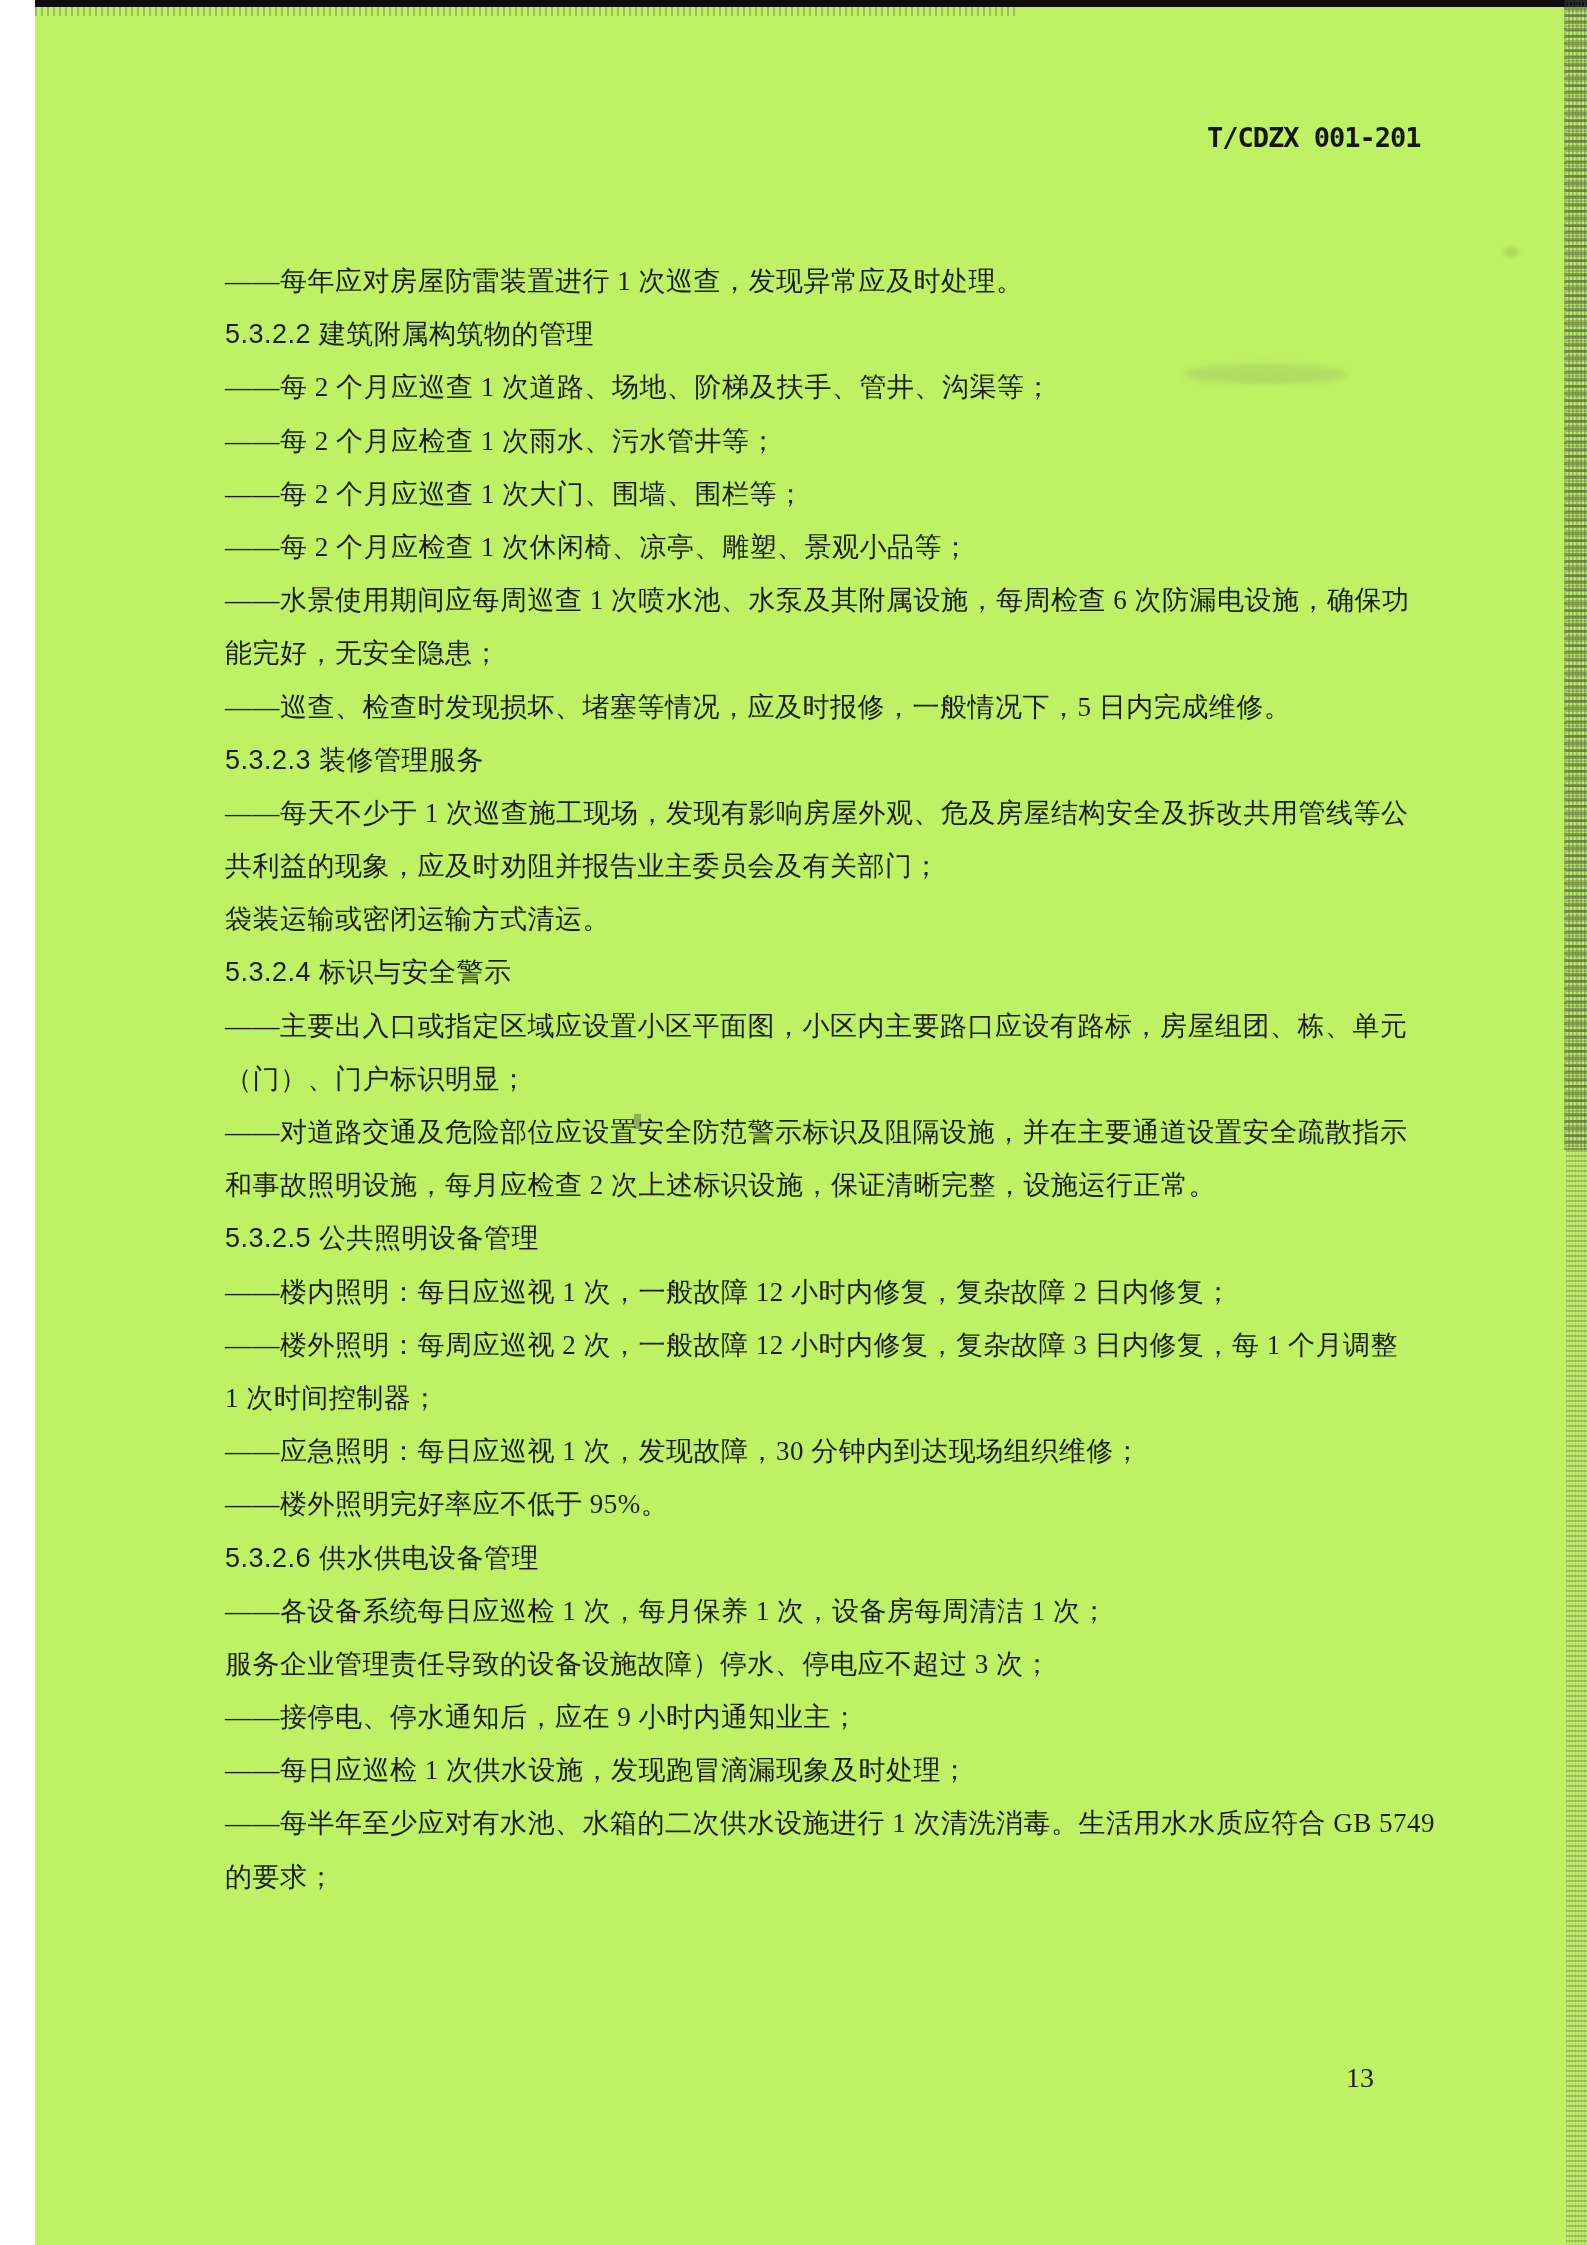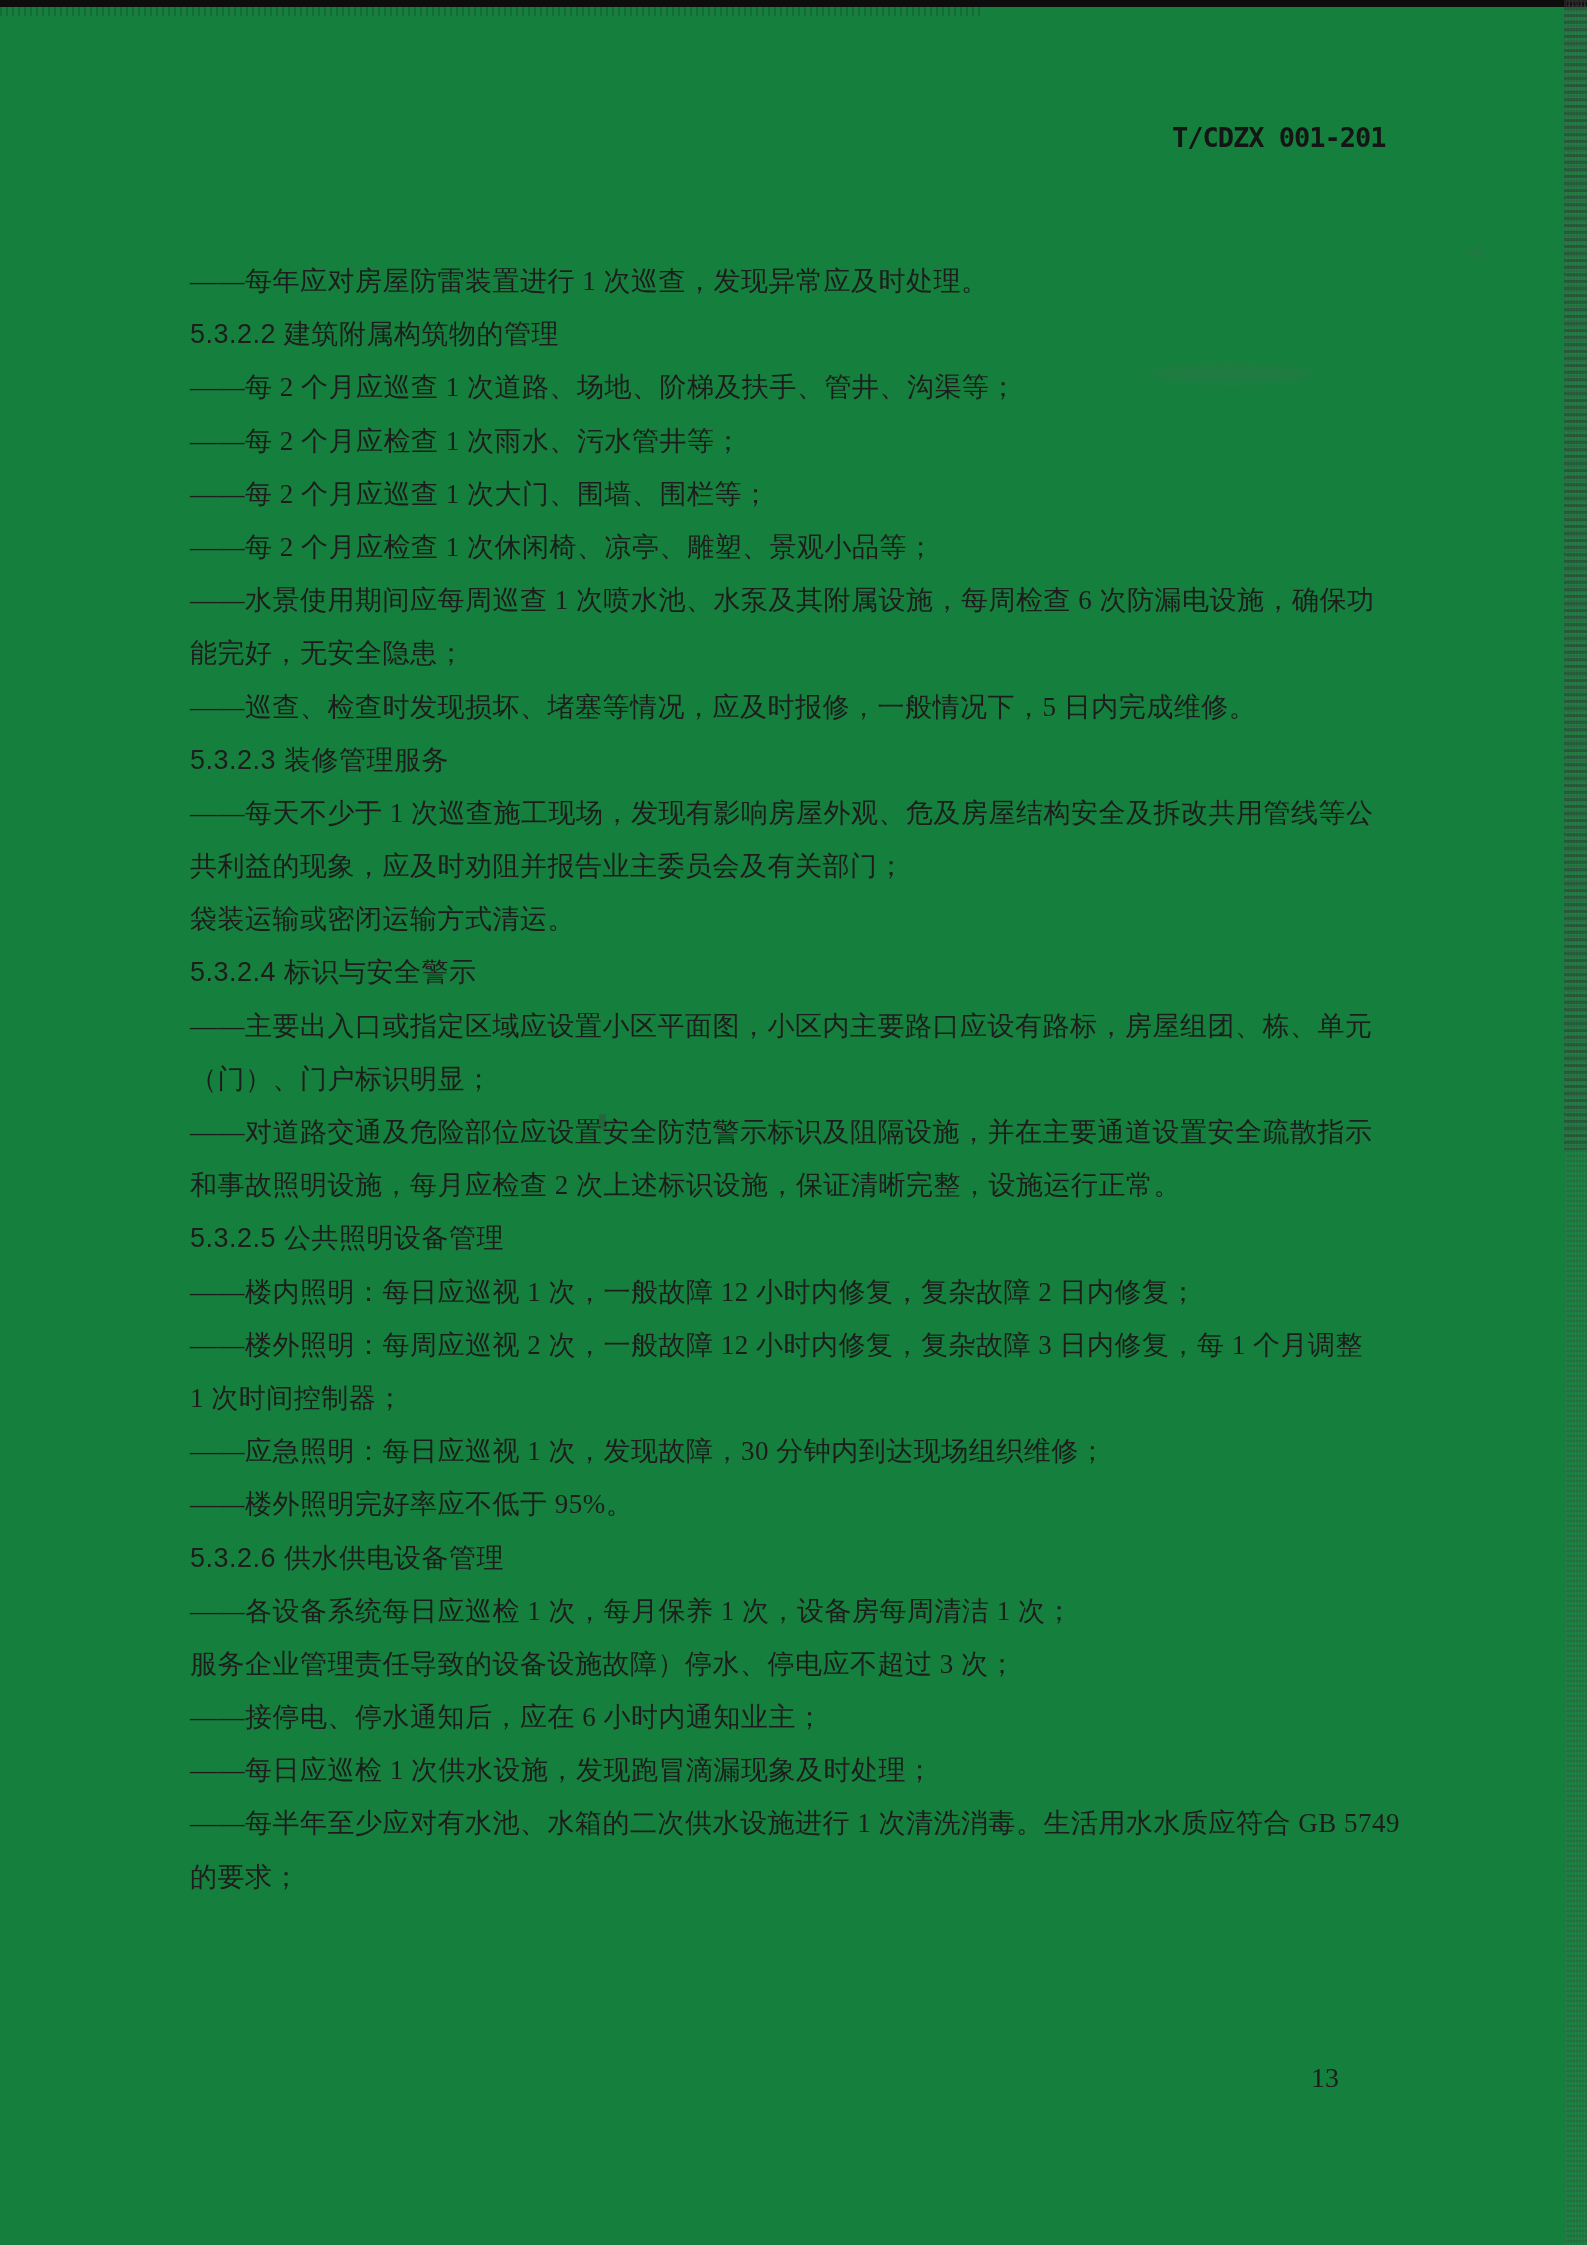--- a/index.html
+++ b/index.html
@@ -5,21 +5,22 @@
   html, body { margin: 0; padding: 0; }
   body {
     width: 1587px; height: 2245px;
     background: #ffffff;
     position: relative;
     overflow: hidden;
     font-family: "Liberation Serif", "DejaVu Serif", serif;
   }
   .page {
     position: absolute; inset: 0; overflow: hidden;
-    background: #15803d;
+    background: #bef264;
+    margin-left: 35px;
   }
   
   .top-bar {
     position: absolute; top: 0; left: 0; width: 1587px; height: 7px;
     background: #0d0d0d;
   }
   .top-fringe {
     position: absolute; top: 7px; left: 0; width: 980px; height: 9px;
     background: repeating-linear-gradient(90deg, rgba(40,40,40,.55) 0 2px, transparent 2px 6px);
     opacity: .45; filter: blur(.6px);
@@ -112,21 +113,21 @@
     <div class="line">和事故照明设施，每月应检查 2 次上述标识设施，保证清晰完整，设施运行正常。</div>
     <div class="line heading">5.3.2.5   公共照明设备管理</div>
     <div class="line">——楼内照明：每日应巡视 1 次，一般故障 12 小时内修复，复杂故障 2 日内修复；</div>
     <div class="line">——楼外照明：每周应巡视 2 次，一般故障 12 小时内修复，复杂故障 3 日内修复，每 1 个月调整</div>
     <div class="line">1 次时间控制器；</div>
     <div class="line">——应急照明：每日应巡视 1 次，发现故障，30 分钟内到达现场组织维修；</div>
     <div class="line">——楼外照明完好率应不低于 95%。</div>
     <div class="line heading">5.3.2.6   供水供电设备管理</div>
     <div class="line">——各设备系统每日应巡检 1 次，每月保养 1 次，设备房每周清洁 1 次；</div>
     <div class="line">服务企业管理责任导致的设备设施故障）停水、停电应不超过 3 次；</div>
-    <div class="line">——接停电、停水通知后，应在 6 小时内通知业主；</div>
+    <div class="line">——接停电、停水通知后，应在 9 小时内通知业主；</div>
     <div class="line">——每日应巡检 1 次供水设施，发现跑冒滴漏现象及时处理；</div>
     <div class="line">——每半年至少应对有水池、水箱的二次供水设施进行 1 次清洗消毒。生活用水水质应符合 GB 5749</div>
     <div class="line">的要求；</div>
   </div>
 
   <div class="page-number">13</div>
 
 </div>
 
 </body></html>

